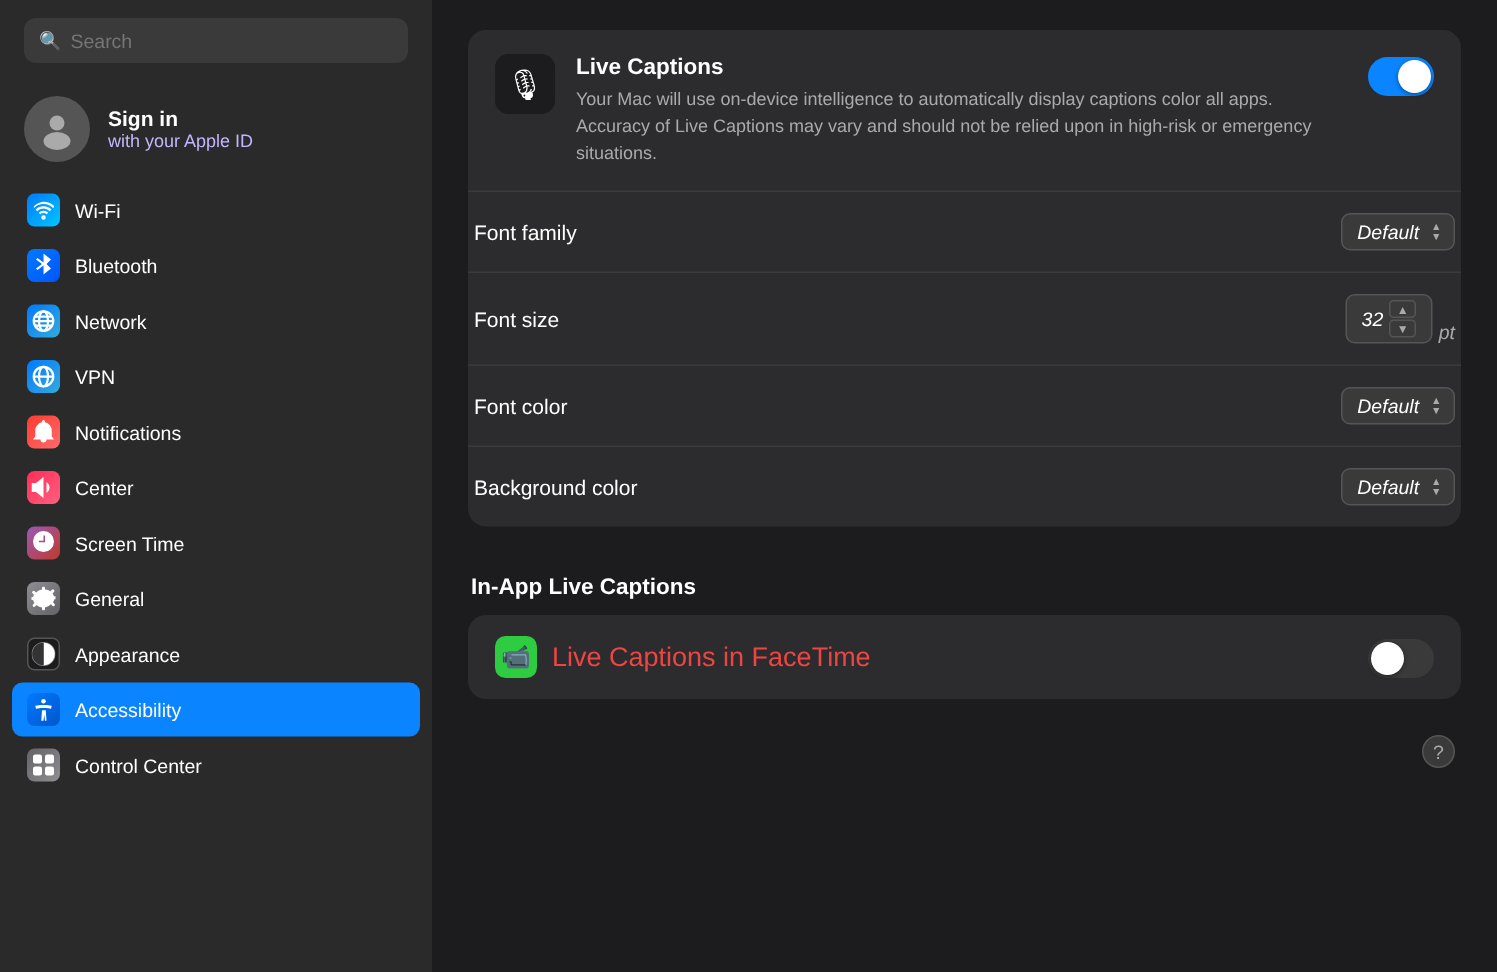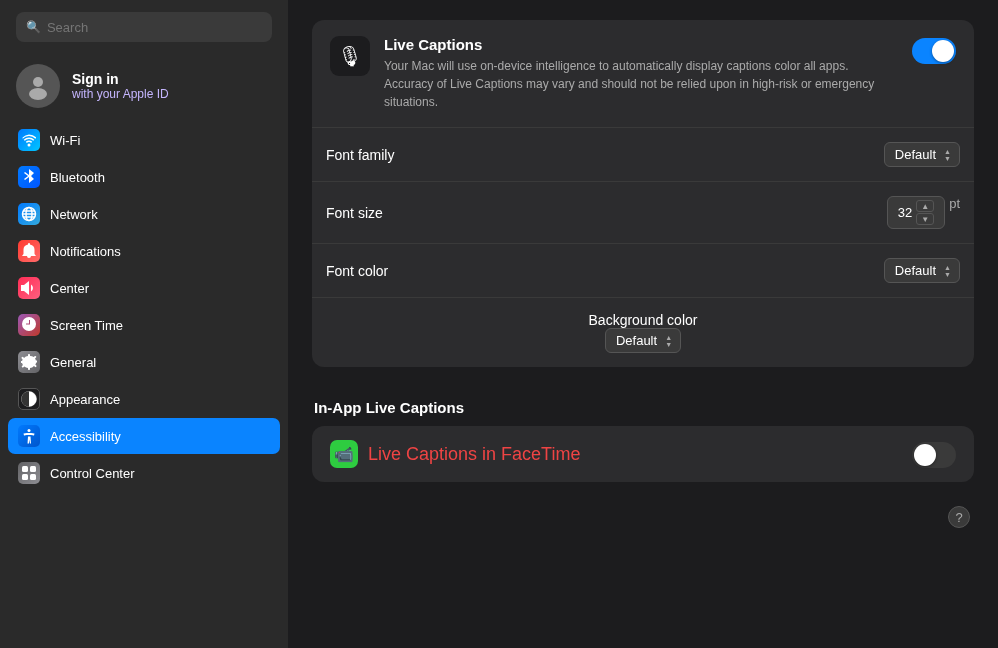--- a/index.html
+++ b/index.html
@@ -226,38 +226,38 @@
 
     
     .settings-section {
       border-top: 1px solid #3a3a3a;
     }
 
     .settings-row {
       display: flex;
       align-items: center;
       justify-content: space-between;
-      padding: 14px 14px;
+      padding: 14px 4px;
       border-bottom: 1px solid #3a3a3a;
     }
 
     .settings-row:last-child {
       border-bottom: none;
-      flex-direction: column;
     }
 
     .settings-label {
       font-size: 14px;
       color: #ffffff;
     }
 
     .settings-value {
       display: flex;
-      align-items: flex-start;
+      align-items: flex-end;
       gap: 4px;
+      font-style: italic;
     }
 
     .stepper-control {
       display: flex;
       align-items: center;
       gap: 6px;
       border-radius: 12px;
     }
 
     .stepper-value {
@@ -426,20 +426,30 @@
         <div class="nav-icon icon-network">
           <svg width="16" height="16" viewBox="0 0 16 16" fill="none" stroke="white" stroke-width="1.5">
             <circle cx="8" cy="8" r="6.5"></circle>
             <ellipse cx="8" cy="8" rx="3" ry="6.5"></ellipse>
             <line x1="1.5" y1="8" x2="14.5" y2="8"></line>
             <line x1="2" y1="5" x2="14" y2="5"></line>
             <line x1="2" y1="11" x2="14" y2="11"></line>
           </svg>
         </div>
         <span>Network</span>
+      </li>
+      <li class="nav-item">
+        <div class="nav-icon icon-vpn">
+          <svg width="16" height="16" viewBox="0 0 16 16" fill="none" stroke="white" stroke-width="1.5">
+            <circle cx="8" cy="8" r="6.5"></circle>
+            <ellipse cx="8" cy="8" rx="3" ry="6.5"></ellipse>
+            <line x1="1.5" y1="8" x2="14.5" y2="8"></line>
+          </svg>
+        </div>
+        <span>VPN</span>
       </li>
       <li class="nav-item">
         <div class="nav-icon icon-notifications">
           <svg width="14" height="16" viewBox="0 0 14 16" fill="white">
             <path d="M7 0a1 1 0 0 1 1 1v.5A5.5 5.5 0 0 1 12.5 7v4l1.5 2H0l1.5-2V7A5.5 5.5 0 0 1 6 1.5V1a1 1 0 0 1 1-1zm0 15a2 2 0 0 0 2-2H5a2 2 0 0 0 2 2z"></path>
           </svg>
         </div>
         <span>Notifications</span>
       </li>
       <li class="nav-item">

